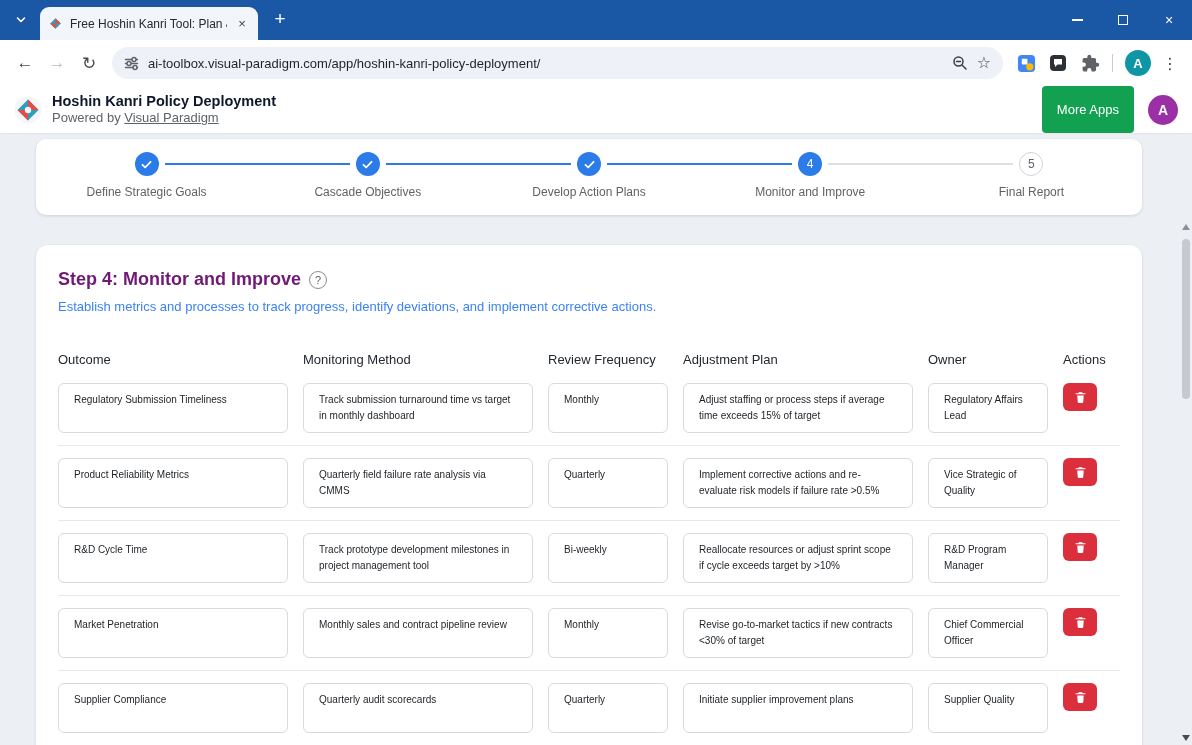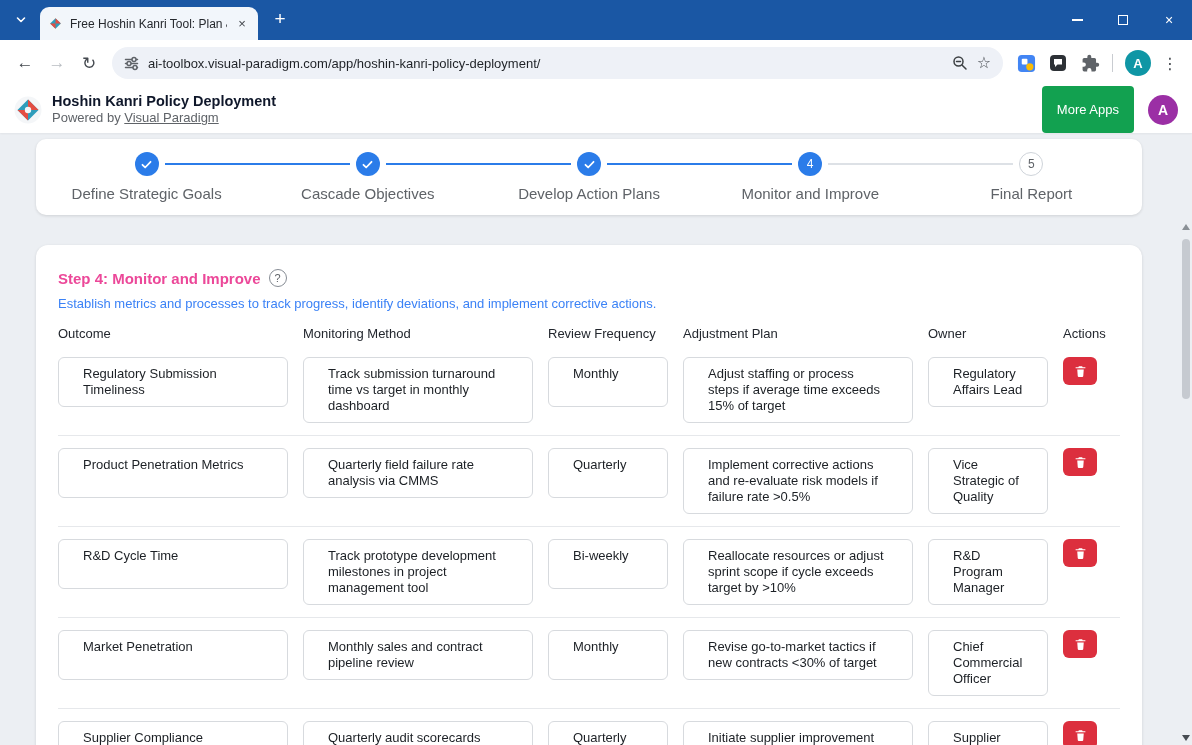--- a/index.html
+++ b/index.html
@@ -44,40 +44,40 @@
   .header-avatar{width:30px;height:30px;border-radius:50%;background:#9b2fa5;color:#fff;font-weight:700;font-size:14px;display:flex;align-items:center;justify-content:center;margin-left:14px;cursor:pointer}
 
   
   .page{flex:1;position:relative;padding-top:6px;overflow:hidden}
 
   .stepper-card{position:relative;width:1106px;margin-left:36px;height:76px;background:#fff;border-radius:10px;box-shadow:0 1px 3px rgba(32,33,36,.14);padding-top:13px}
   .steps{display:flex}
   .step{flex:1;display:flex;flex-direction:column;align-items:center;cursor:pointer}
   .step-circle{width:24px;height:24px;border-radius:50%;display:flex;align-items:center;justify-content:center;font-size:12px;z-index:1;background:#2b7ce9;color:#fff}
   .step-circle.upcoming{background:#fff;border:1px solid #cfd4da;color:#5f6368}
-  .step-label{margin-top:9px;font-size:15px;color:#5f6368}
+  .step-label{margin-top:9px;font-size:12px;color:#5f6368}
   .connector{position:absolute;top:24px;height:2px;background:#2b7ce9}
   .connector.gray{background:#dde1e6}
   .connector.c0{left:calc(10% + 18px);width:calc(20% - 36px)}
   .connector.c1{left:calc(30% + 18px);width:calc(20% - 36px)}
   .connector.c2{left:calc(50% + 18px);width:calc(20% - 36px)}
   .connector.c3{left:calc(70% + 18px);width:calc(20% - 36px)}
 
   .main-card{width:1106px;margin:30px 0 0 36px;background:#fff;border-radius:12px;box-shadow:0 1px 3px rgba(32,33,36,.14);padding:24px 22px;height:660px}
   .card-title-row{display:flex;align-items:center;gap:8px}
-  .card-title{font-size:15px;font-weight:700;color:#ec4899}
+  .card-title{font-size:18px;font-weight:700;color:#701a75}
   .help-icon{width:18px;height:18px;border:1.5px solid #868c94;border-radius:50%;color:#5f6368;font-size:11px;display:flex;align-items:center;justify-content:center;cursor:pointer}
   .card-subtitle{margin-top:9px;font-size:13px;color:#3b82f6}
 
   .t-grid{display:grid;grid-template-columns:230px 230px 120px 230px 120px 56px;column-gap:15px}
-  .table-head{margin-top:15px}
+  .table-head{margin-top:38px}
   .col-h{font-size:13px;font-weight:500;color:#23272e}
   .rows{margin-top:16px}
   .t-row{align-items:start}
-  .cell{background:#fff;border:1px solid #d7dade;border-radius:6px;padding:8px 24px;font-size:13px;line-height:16px;color:#1c2025;min-height:50px;cursor:text}
+  .cell{background:#fff;border:1px solid #d7dade;border-radius:6px;padding:8px 15px;font-size:10px;line-height:16px;color:#1c2025;min-height:50px;cursor:text}
   .row-divider{height:1px;background:#e6e8eb;margin:12px 0}
   .trash-btn{width:34px;height:28px;background:#dc2f3e;border:none;border-radius:6px;display:flex;align-items:center;justify-content:center;cursor:pointer}
 
   
   .scrollbar{position:absolute;top:86px;right:0;bottom:0;width:13px;z-index:60}
   .sb-up{position:absolute;top:5px;right:2px;width:0;height:0;border-left:4.5px solid transparent;border-right:4.5px solid transparent;border-bottom:6px solid #8a9096;cursor:pointer}
   .sb-thumb{position:absolute;top:20px;right:2px;width:8px;height:160px;background:#c6cad0;border-radius:4px;cursor:grab}
   .sb-down{position:absolute;bottom:4px;right:2px;width:0;height:0;border-left:4.5px solid transparent;border-right:4.5px solid transparent;border-top:6px solid #474c52;cursor:pointer}
 </style>
 </head>
@@ -255,21 +255,21 @@
     <div>
       <button class="trash-btn">
         <svg width="13" height="14" viewBox="0 0 24 24" fill="#fff">
                   <path d="M9 3h6l1 2h5v2H3V5h5l1-2zm-3 6h12l-.9 12.1a2 2 0 0 1-2 1.9H8.9a2 2 0 0 1-2-1.9L6 9z"></path>
                 </svg>
       </button>
     </div>
   </div>
 <div class="row-divider"></div>
   <div class="t-grid t-row">
-    <div class="cell">Product Penetration Metrics</div>
+    <div class="cell">Product Reliability Metrics</div>
     <div class="cell">Quarterly field failure rate analysis via CMMS</div>
     <div class="cell">Quarterly</div>
     <div class="cell">Implement corrective actions and re-evaluate risk models if failure rate &gt;0.5%</div>
     <div class="cell">Vice Strategic of Quality</div>
     <div>
       <button class="trash-btn">
         <svg width="13" height="14" viewBox="0 0 24 24" fill="#fff">
                   <path d="M9 3h6l1 2h5v2H3V5h5l1-2zm-3 6h12l-.9 12.1a2 2 0 0 1-2 1.9H8.9a2 2 0 0 1-2-1.9L6 9z"></path>
                 </svg>
       </button>

